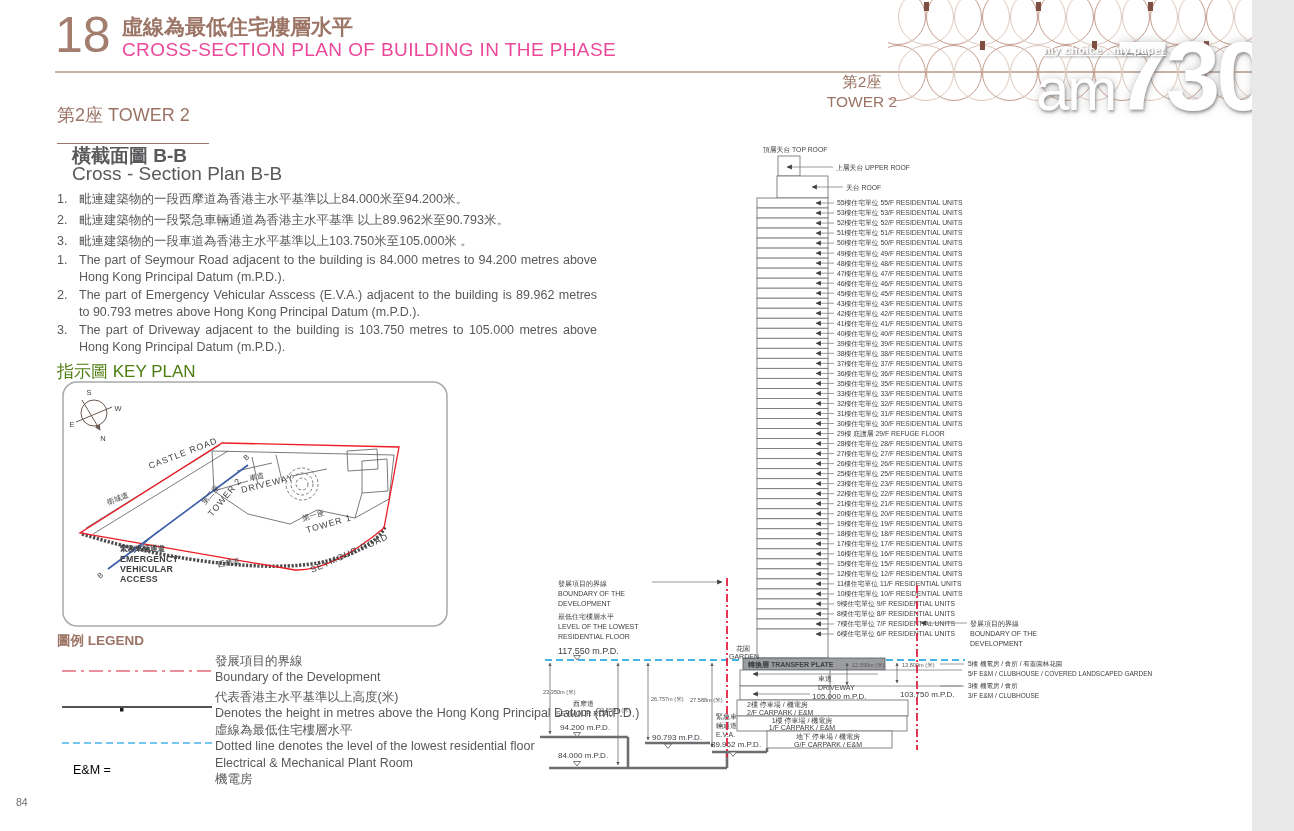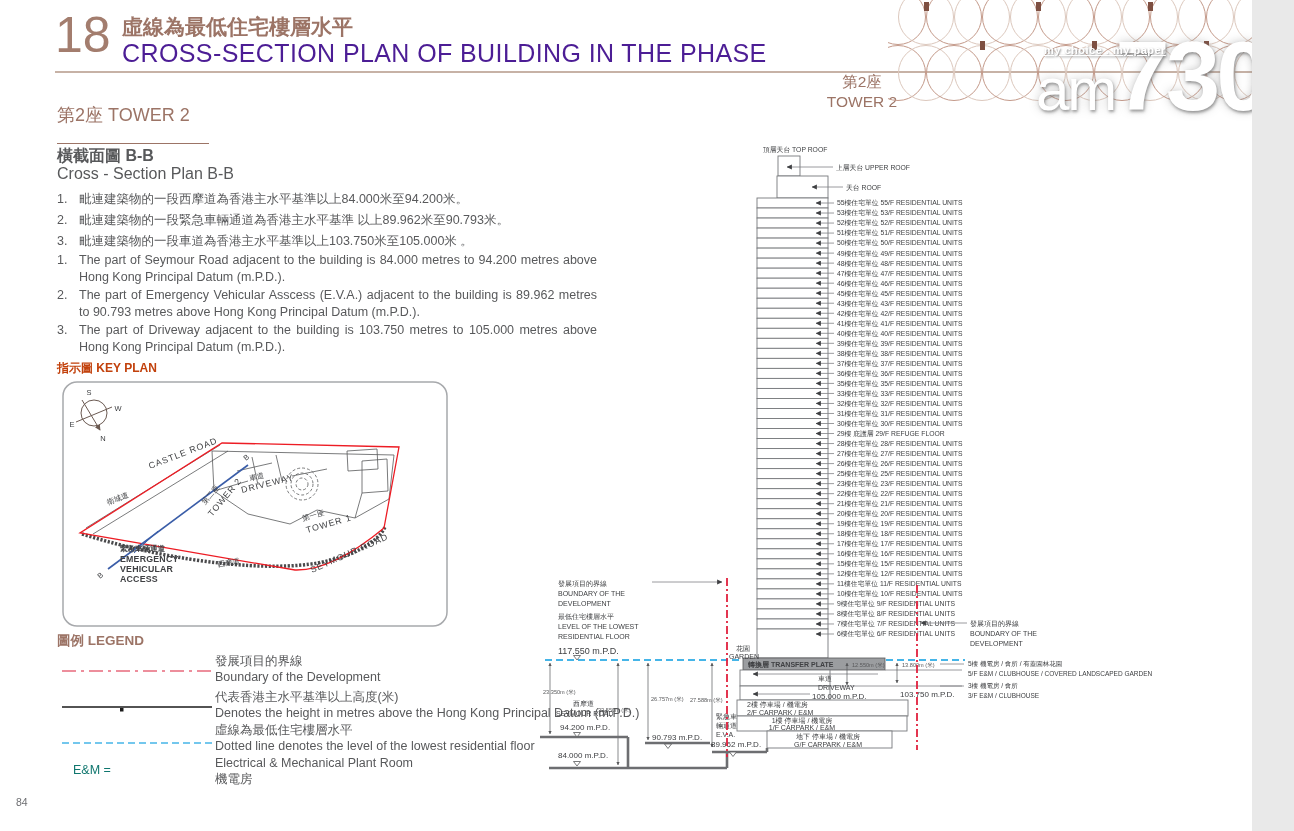--- a/index.html
+++ b/index.html
@@ -2,45 +2,45 @@
 <html><head>
 <meta charset="utf-8">
 <style>
   html,body{margin:0;padding:0;background:#e9e9e9;}
   .page{position:relative;width:1252px;height:831px;background:#fff;overflow:hidden;
         font-family:"Liberation Sans","DejaVu Sans",sans-serif;color:#58595b;}
   .abs{position:absolute;}
   
   .sec-num{left:55px;top:6px;font-size:50px;color:#a37d6e;}
   .hd-zh{left:122px;top:13px;font-size:21px;font-weight:bold;color:#9c7466;}
-  .hd-en{left:122px;top:39px;font-size:25px;color:#4c1d95;letter-spacing:.4px;}
+  .hd-en{left:122px;top:39px;font-size:19px;color:#ec4899;letter-spacing:.4px;}
   .rule{left:55px;top:71px;width:1239px;height:2px;background:#c7b2a6;}
   
   .wm{left:1036px;top:16px;height:98px;display:flex;align-items:flex-end;color:#fff;z-index:5;
       text-shadow:1px 2px 3px rgba(110,110,110,.65),0 0 10px rgba(130,130,130,.45);}
   .wm .am{font-size:60px;font-weight:normal;letter-spacing:-2px;line-height:.8;}
   .wm .n730{font-size:98px;font-weight:bold;letter-spacing:-4px;line-height:.78;}
   .wm-tag{left:1044px;top:44px;font-size:11px;font-weight:bold;color:#fff;z-index:6;letter-spacing:.5px;
       text-shadow:1px 1px 2px rgba(110,110,110,.8);text-decoration:underline;}
   
   .tower-heading{left:57px;top:103px;font-size:18px;color:#9c7466;padding-bottom:16px;
       border-bottom:1.5px solid #9c7466;width:152px;}
-  .plan-label{left:57px;top:147px;font-size:16px;line-height:18px;color:#58595b;}
+  .plan-label{left:72px;top:147px;font-size:19px;line-height:18px;color:#58595b;}
   .plan-label .b{font-weight:bold;}
   .notes{font-size:12.5px;color:#58595b;}
   .note{display:flex;}
   .note .num{width:22px;flex:none;}
   .notes-zh .note{line-height:21px;}
   .notes-en .note{line-height:16.5px;margin-bottom:2px;}
   .notes-en .txt{text-align:justify;}
-  .kp-title{left:57px;top:360px;font-size:12px;color:#c2410c;font-weight:bold;}
+  .kp-title{left:57px;top:360px;font-size:17px;color:#4d7c0f;font-weight:normal;}
   .lg-title{left:57px;top:632px;font-size:13.5px;color:#9c7466;font-weight:bold;}
   .lg-row{left:215px;font-size:12.5px;line-height:15.5px;color:#58595b;width:560px;}
   .lg-sw{left:62px;width:150px;height:10px;}
-  .lg-em{left:73px;top:763px;font-size:12.5px;color:#0f766e;}
+  .lg-em{left:73px;top:763px;font-size:12.5px;color:#000000;}
   .pg-num{left:16px;top:796px;font-size:10.5px;color:#6d6e71;}
   .t2-title{left:792px;top:72px;width:140px;text-align:center;font-size:15.5px;line-height:19.5px;color:#9c7466;}
   
   svg{font-family:"Liberation Sans","DejaVu Sans",sans-serif;}
   svg text{fill:#3f4043;}
   .f55{font-size:5.6px;fill:#58595b;}
   .f65{font-size:6.5px;}
   .f68{font-size:6.8px;}
   .f7{font-size:7px;}
   .f8{font-size:8px;}

